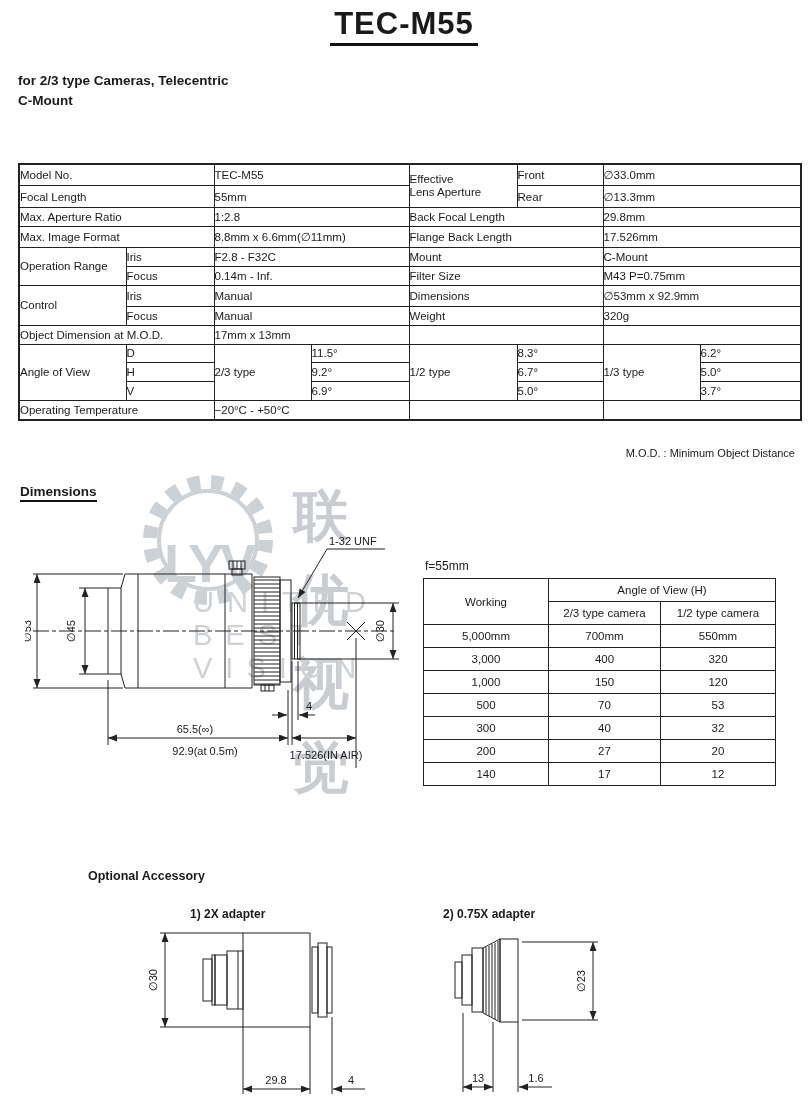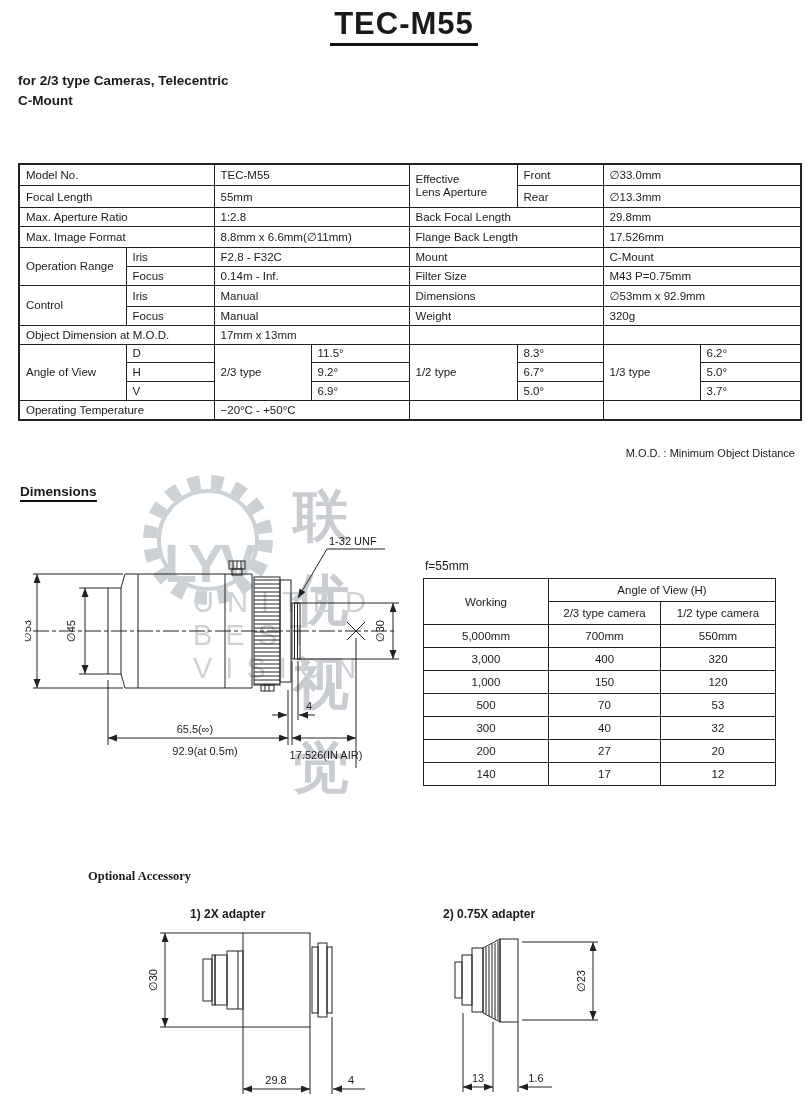--- a/index.html
+++ b/index.html
@@ -12,34 +12,34 @@
   .title-wrap{top:6px;left:0;width:808px;text-align:center;}
   .title{display:inline-block;font-size:31px;font-weight:bold;letter-spacing:1px;
          border-bottom:3px solid #111;padding:0 4px 1px 4px;}
 
   
   .subtitle{top:71px;left:18px;font-size:13.5px;font-weight:bold;line-height:20px;}
 
   
   table{border-collapse:collapse;table-layout:fixed;font-size:11.5px;color:#1a1a1a;background:transparent;}
   .spec-table{top:163px;left:18px;width:782px;height:258px;border:2px solid #222;}
-  .spec-table td{border:1.5px solid #222;padding:1px 6px;overflow:hidden;white-space:nowrap;}
+  .spec-table td{border:1.5px solid #222;padding:1px 0;overflow:hidden;white-space:nowrap;}
   .spec-table .two-line{line-height:13px;}
 
   .wd-table{top:578px;left:423px;width:352px;height:182px;border:1.5px solid #222;}
   .wd-table td{border:1.2px solid #222;padding:5px 2px;text-align:center;overflow:hidden;white-space:nowrap;}
 
   .mod-note{top:427px;right:13px;font-size:11px;margin-top:20px;}
 
   .dim-heading{top:484px;left:20px;font-size:13.5px;font-weight:bold;
                border-bottom:2px solid #111;padding-bottom:1px;}
 
   .f-label{top:559px;left:425px;font-size:12px;font-weight:normal;}
 
-  .acc-heading{top:869px;left:88px;font-size:12.5px;font-weight:bold;font-family:Liberation Serif, serif;}
+  .acc-heading{top:869px;left:88px;font-size:12.5px;font-weight:bold;}
   .acc1-title{top:907px;left:190px;font-size:12px;font-weight:bold;}
   .acc2-title{top:907px;left:443px;font-size:12px;font-weight:bold;}
 
   
   .wm{pointer-events:none;}
   .wm-cn{top:474px;left:293px;font-size:56px;font-weight:bold;letter-spacing:6px;
          color:#c9cdd1;line-height:84px;}
   .wm-en{top:586px;left:193px;font-size:29px;letter-spacing:13px;color:#ced2d5;}
   .layer{position:absolute;top:0;left:0;}
 

